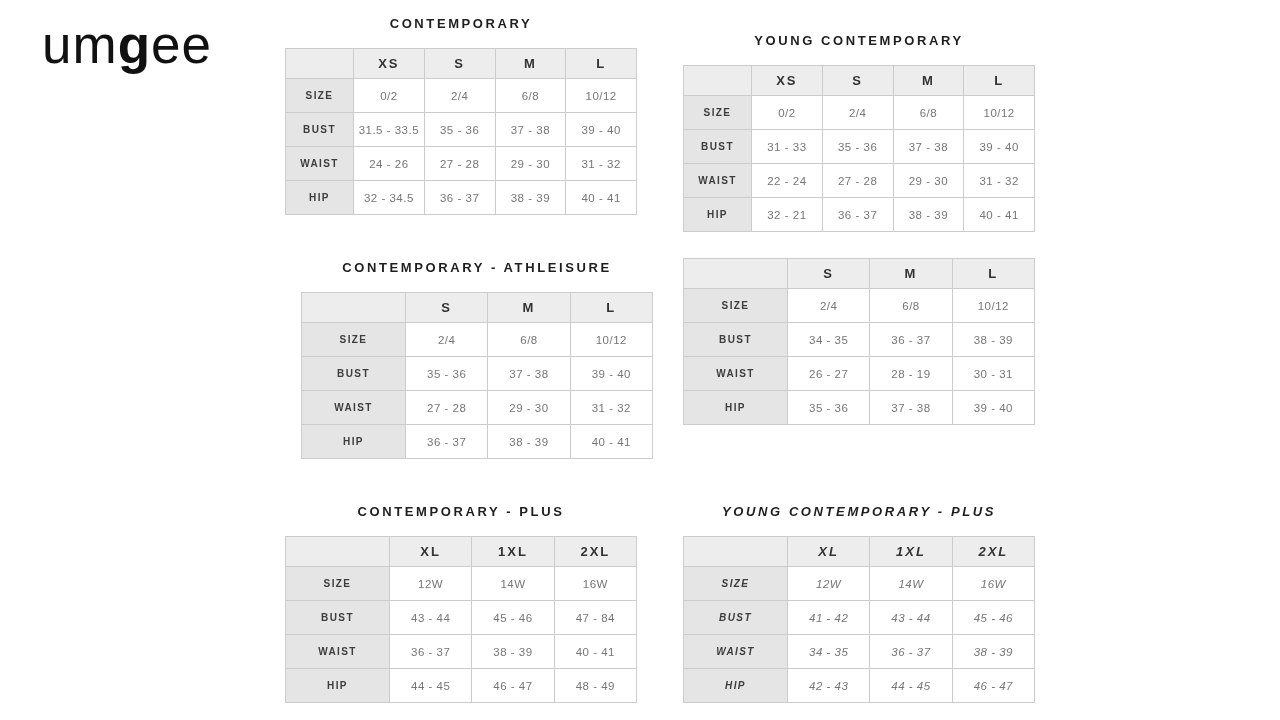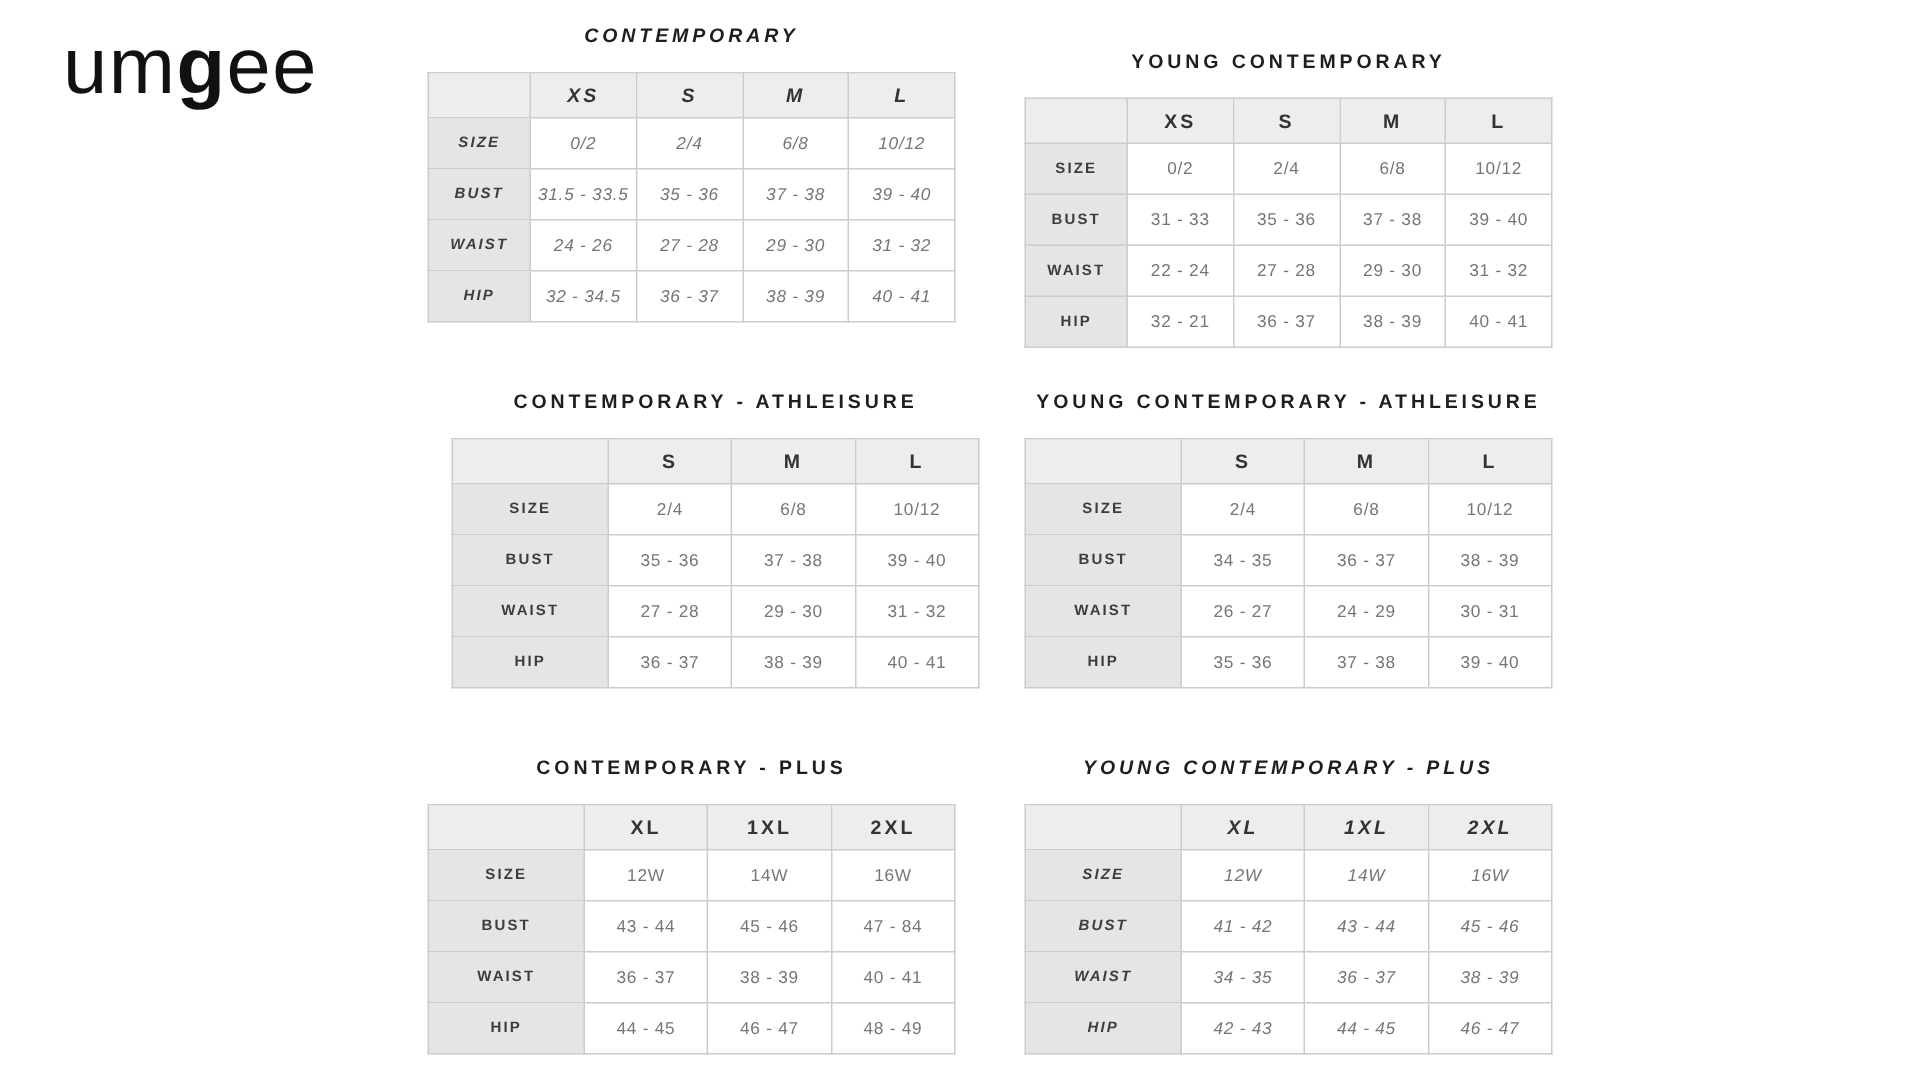--- a/index.html
+++ b/index.html
@@ -70,21 +70,21 @@
     letter-spacing: 0.5px;
     color: var(--value-text, #767676);
   }
 </style>
 </head>
 <body>
 
 <div class="page" style="--page-bg: #ffffff; --logo-color: #111111; --title-color: #1e1e1e; --header-bg: #ededed; --header-text: #333333; --label-text: #3d3d3d; --value-text: #767676; --border-color: #cccccc;">
   <div class="logo"><span>um</span><span class="logo-bold">g</span><span>ee</span></div>
   <div id="tables-grid">
-      <div class="section" style="left: 285px; top: 14px; font-style: italic;">
+      <div class="section" style="left: 285px; top: 14px;">
         <h2 class="title">CONTEMPORARY</h2>
         <table class="size-table">
           <colgroup>
             <col style="width: 68px;">
             <col>
             <col>
             <col>
             <col>
           </colgroup>
           <thead>
@@ -218,21 +218,20 @@
             <tr>
               <th>HIP</th>
               <td>36 - 37</td>
               <td>38 - 39</td>
               <td>40 - 41</td>
             </tr>
           </tbody>
         </table>
       </div>
       <div class="section" style="left: 683px; top: 258px;">
-        <h2 class="title">YOUNG CONTEMPORARY - ATHLEISURE</h2>
         <table class="size-table">
           <colgroup>
             <col style="width: 104px;">
             <col>
             <col>
             <col>
           </colgroup>
           <thead>
             <tr>
               <th></th>
@@ -250,21 +249,21 @@
             </tr>
             <tr>
               <th>BUST</th>
               <td>34 - 35</td>
               <td>36 - 37</td>
               <td>38 - 39</td>
             </tr>
             <tr>
               <th>WAIST</th>
               <td>26 - 27</td>
-              <td>24 - 29</td>
+              <td>28 - 19</td>
               <td>30 - 31</td>
             </tr>
             <tr>
               <th>HIP</th>
               <td>35 - 36</td>
               <td>37 - 38</td>
               <td>39 - 40</td>
             </tr>
           </tbody>
         </table>

